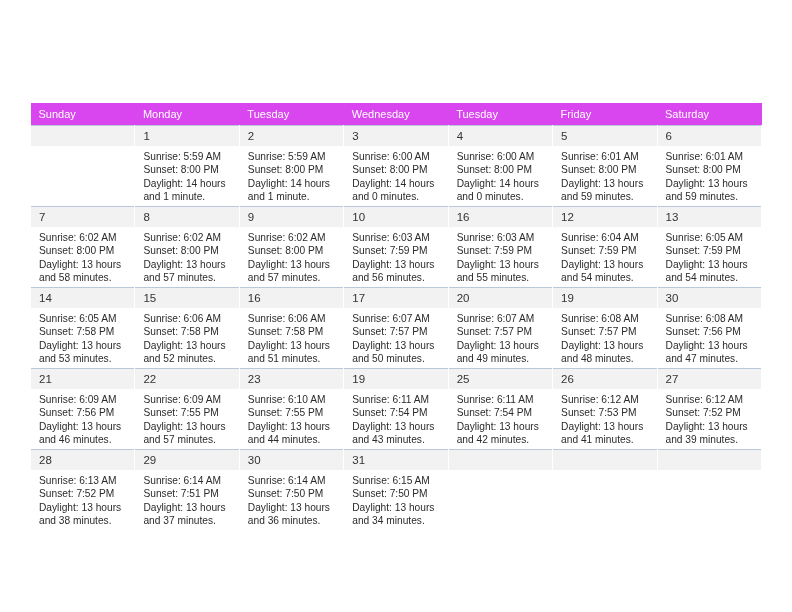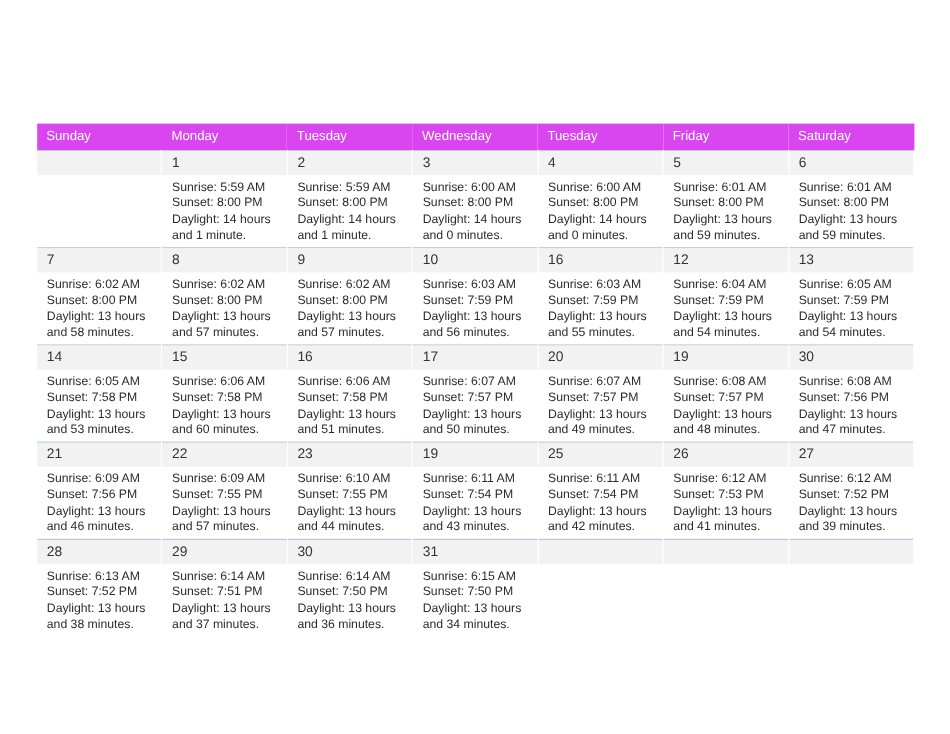--- a/index.html
+++ b/index.html
@@ -327,21 +327,21 @@
               </div>
             </div>
           </td>
           <td>
             <div class="cell-inner">
               <span class="daynum">15</span>
               <div class="details">
                 <div>Sunrise: 6:06 AM</div>
                 <div>Sunset: 7:58 PM</div>
                 <div>Daylight: 13 hours</div>
-                <div>and 60 minutes.</div>
+                <div>and 52 minutes.</div>
               </div>
             </div>
           </td>
           <td>
             <div class="cell-inner">
               <span class="daynum">16</span>
               <div class="details">
                 <div>Sunrise: 6:06 AM</div>
                 <div>Sunset: 7:58 PM</div>
                 <div>Daylight: 13 hours</div>

